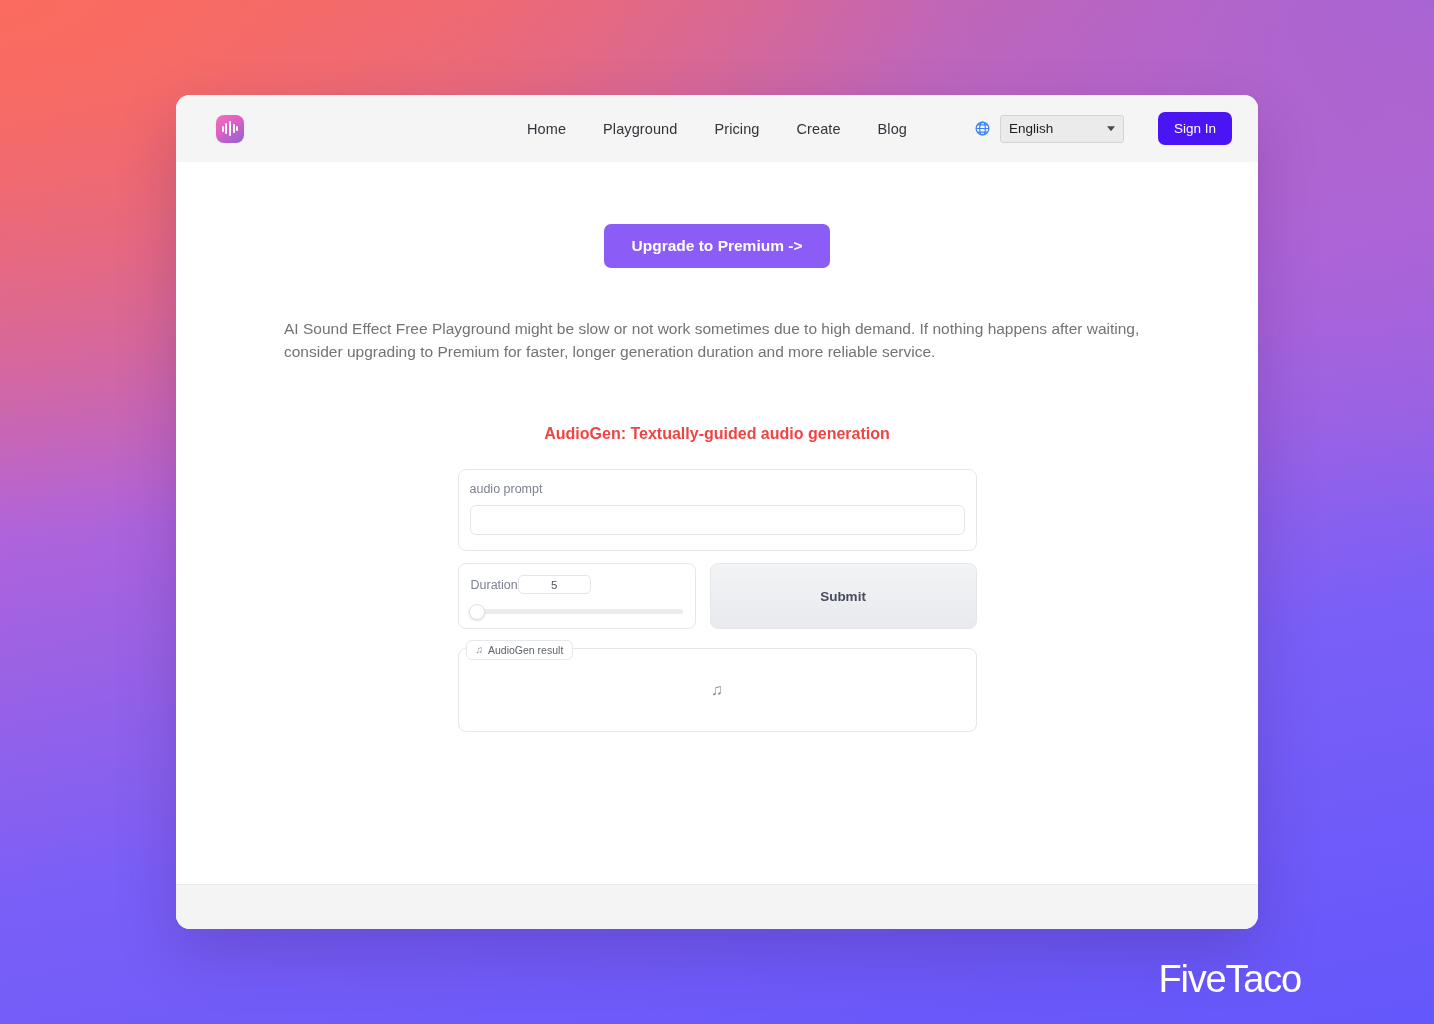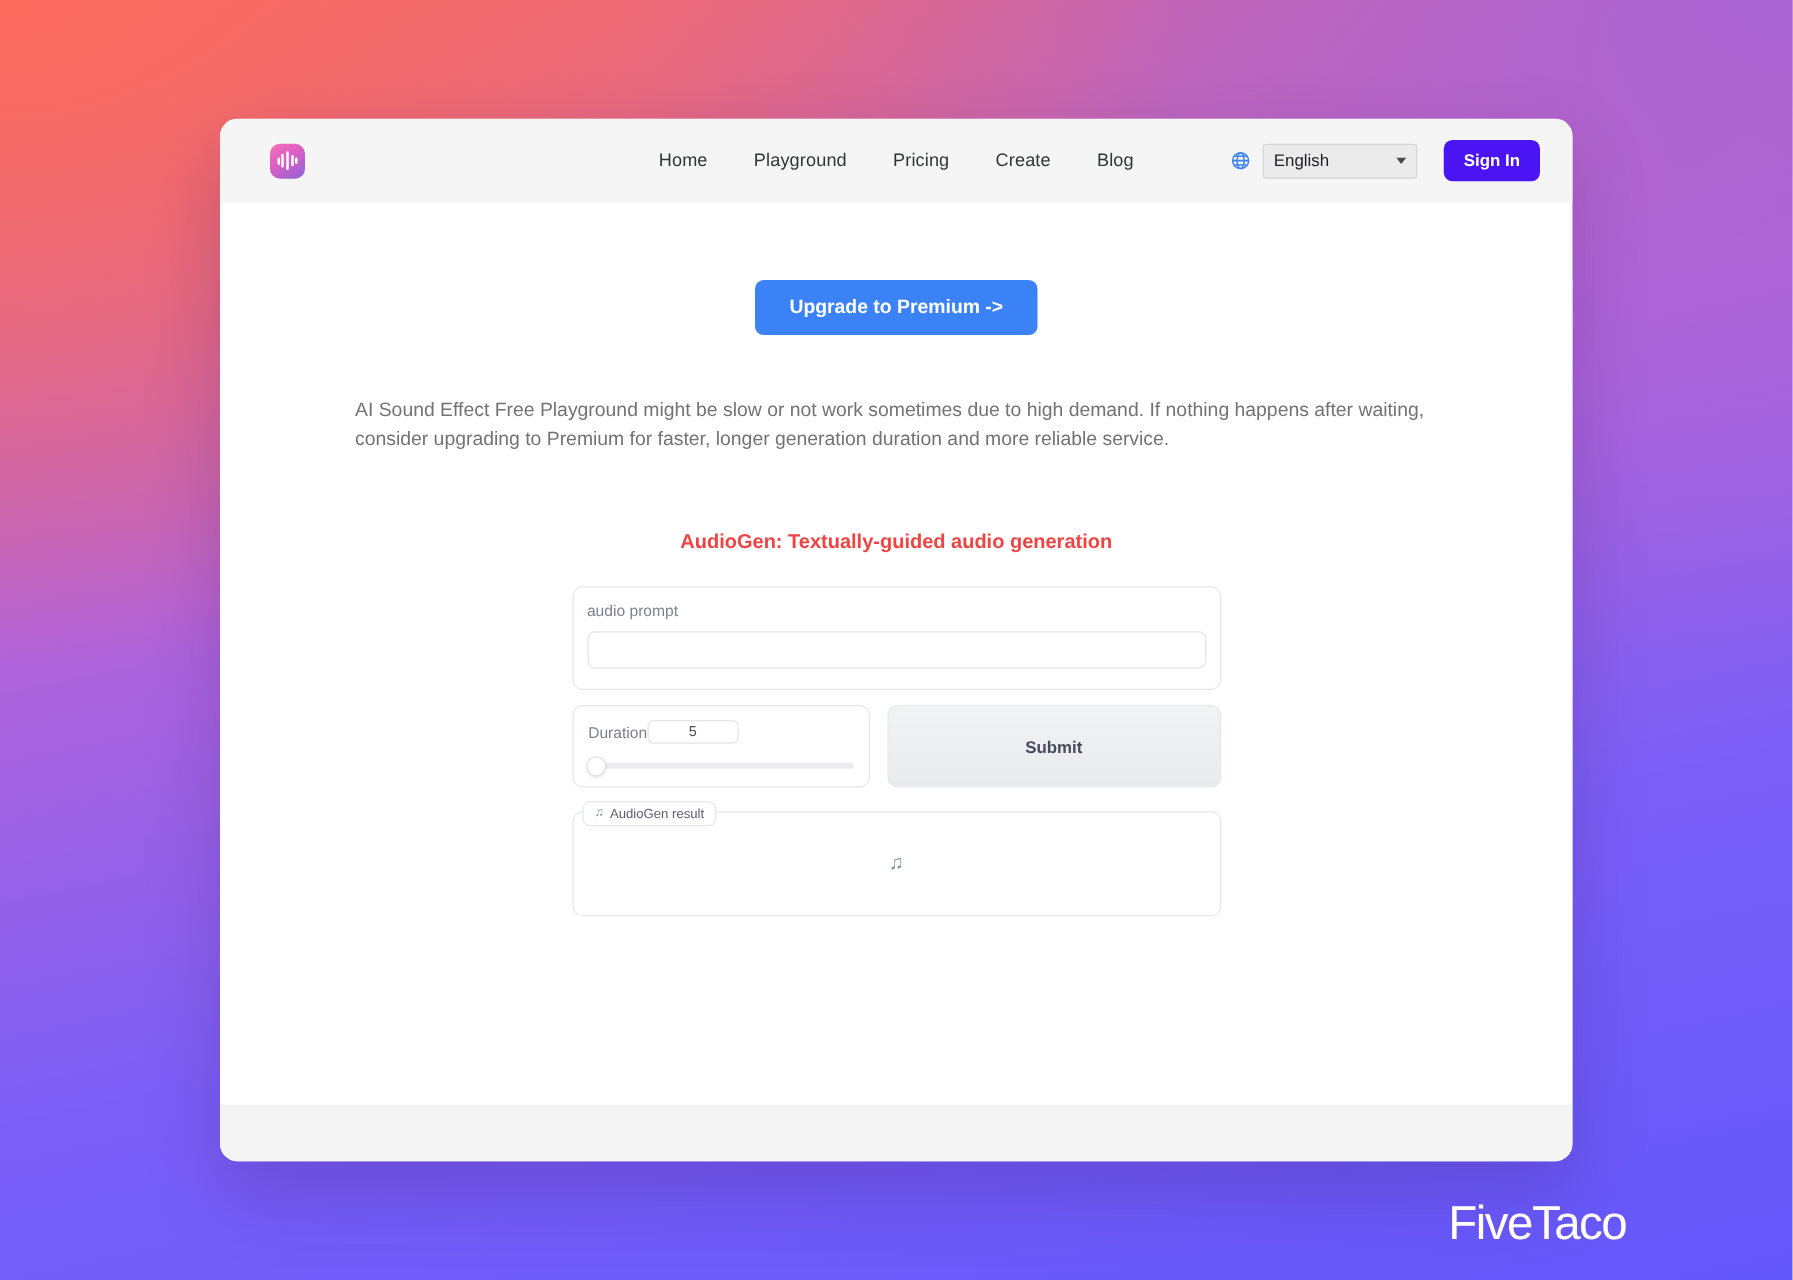--- a/index.html
+++ b/index.html
@@ -77,21 +77,21 @@
     font-size: 14.5px;
     color: #32343a;
     text-decoration: none;
     letter-spacing: 0.1px;
   }
 
   .header-right {
     margin-left: auto;
     display: flex;
     align-items: center;
-    gap: 0;
+    gap: 13px;
   }
 
   .lang-select {
     display: flex;
     align-items: center;
     gap: 9px;
     padding-right: 10px;
   }
   .globe-icon { width: 17px; height: 17px; display: block; flex-shrink: 0; }
 
@@ -119,21 +119,21 @@
     border-left: 4px solid transparent;
     border-right: 4px solid transparent;
     border-top: 5px solid #4a4a4e;
   }
 
   .signin-btn {
     margin-left: 11px;
     background: #4b14f5;
     color: #ffffff;
     font-size: 13.5px;
-    font-weight: bold;
+    font-weight: normal;
     border: none;
     border-radius: 7px;
     padding: 9px 16px;
     cursor: pointer;
     font-family: "Liberation Sans", sans-serif;
   }
 
   
   .page-body {
     background: #ffffff;
@@ -149,21 +149,21 @@
     letter-spacing: -0.3px;
     margin-top: 93px;
   }
 
   .upgrade-wrap {
     display: flex;
     justify-content: center;
     margin-top: 62px;
   }
   .upgrade-btn {
-    background: #3b82f6;
+    background: #8b5cf6;
     color: #ffffff;
     font-size: 15.5px;
     font-weight: bold;
     border: none;
     border-radius: 7px;
     padding: 13px 28px;
     cursor: pointer;
     font-family: "Liberation Sans", sans-serif;
   }
 

